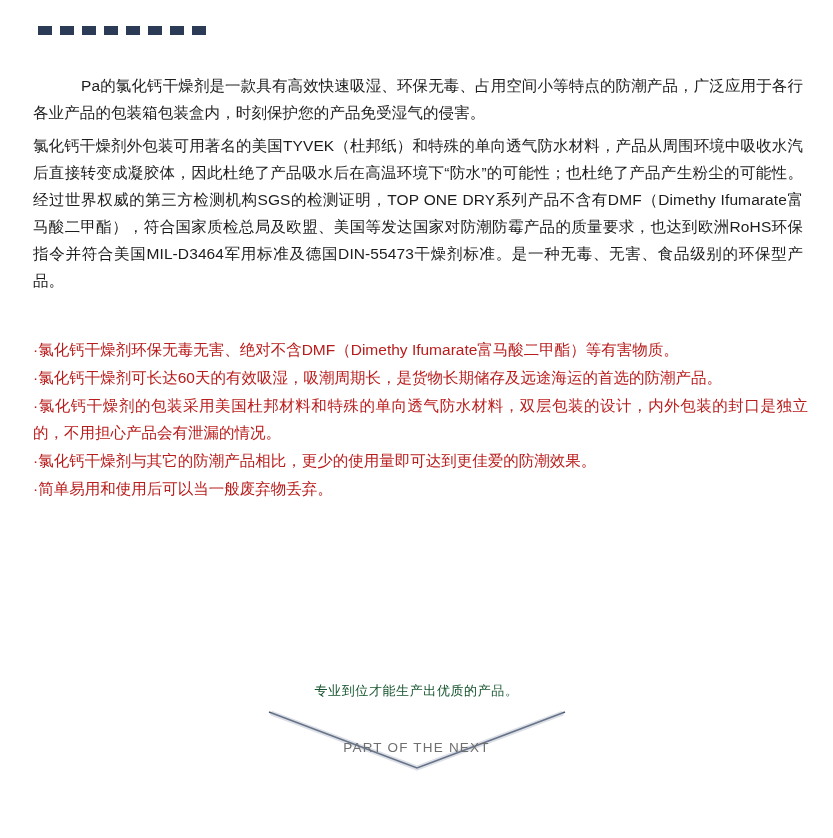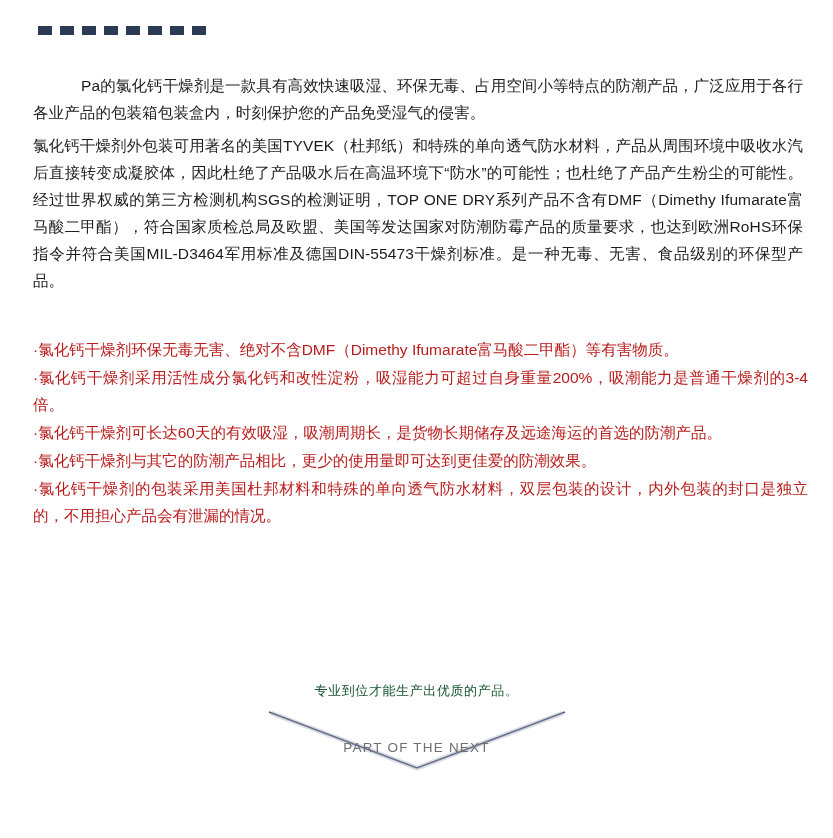--- a/index.html
+++ b/index.html
@@ -116,24 +116,24 @@
     <span class="dash"></span>
   </div>
 
   <div class="content">
     <p class="para indent">Pa的氯化钙干燥剂是一款具有高效快速吸湿、环保无毒、占用空间小等特点的防潮产品，广泛应用于各行各业产品的包装箱包装盒内，时刻保护您的产品免受湿气的侵害。</p>
     <p class="para">氯化钙干燥剂外包装可用著名的美国TYVEK（杜邦纸）和特殊的单向透气防水材料，产品从周围环境中吸收水汽后直接转变成凝胶体，因此杜绝了产品吸水后在高温环境下“防水”的可能性；也杜绝了产品产生粉尘的可能性。经过世界权威的第三方检测机构SGS的检测证明，TOP ONE DRY系列产品不含有DMF（Dimethy Ifumarate富马酸二甲酯），符合国家质检总局及欧盟、美国等发达国家对防潮防霉产品的质量要求，也达到欧洲RoHS环保指令并符合美国MIL-D3464军用标准及德国DIN-55473干燥剂标准。是一种无毒、无害、食品级别的环保型产品。</p>
   </div>
 
   <div class="bullets">
     <p class="bullet">·氯化钙干燥剂环保无毒无害、绝对不含DMF（Dimethy Ifumarate富马酸二甲酯）等有害物质。</p>
-    <p class="bullet">·氯化钙干燥剂采用活性成分氯化钙和改性淀粉，吸湿能力可超过自身重量200%，吸潮能力是普通干燥剂的3-4倍。</p>
     <p class="bullet">·氯化钙干燥剂可长达60天的有效吸湿，吸潮周期长，是货物长期储存及远途海运的首选的防潮产品。</p>
+    <p class="bullet">·氯化钙干燥剂的包装采用美国杜邦材料和特殊的单向透气防水材料，双层包装的设计，内外包装的封口是独立的，不用担心产品会有泄漏的情况。</p>
     <p class="bullet">·氯化钙干燥剂与其它的防潮产品相比，更少的使用量即可达到更佳爱的防潮效果。</p>
-    <p class="bullet">·氯化钙干燥剂的包装采用美国杜邦材料和特殊的单向透气防水材料，双层包装的设计，内外包装的封口是独立的，不用担心产品会有泄漏的情况。</p>
+    <p class="bullet">·简单易用和使用后可以当一般废弃物丢弃。</p>
   </div>
 
   <div class="footer">
     <div class="footer-cn">专业到位才能生产出优质的产品。</div>
     <div class="chevron-wrap">
       <svg width="300" height="62" viewBox="0 0 300 62" xmlns="http://www.w3.org/2000/svg">
         <path d="M2 2 L150 58 L298 2" fill="none" stroke="#4a5a73" stroke-width="1.6"></path>
         <path d="M2 2 L150 58 L298 2 L298 10 L150 66 L2 10 Z" fill="#dfe3ea" opacity="0.0"></path>
         <path d="M4 3 L150 58 L296 3" fill="none" stroke="#9aa4b4" stroke-width="5" opacity="0.35"></path>
       </svg>

